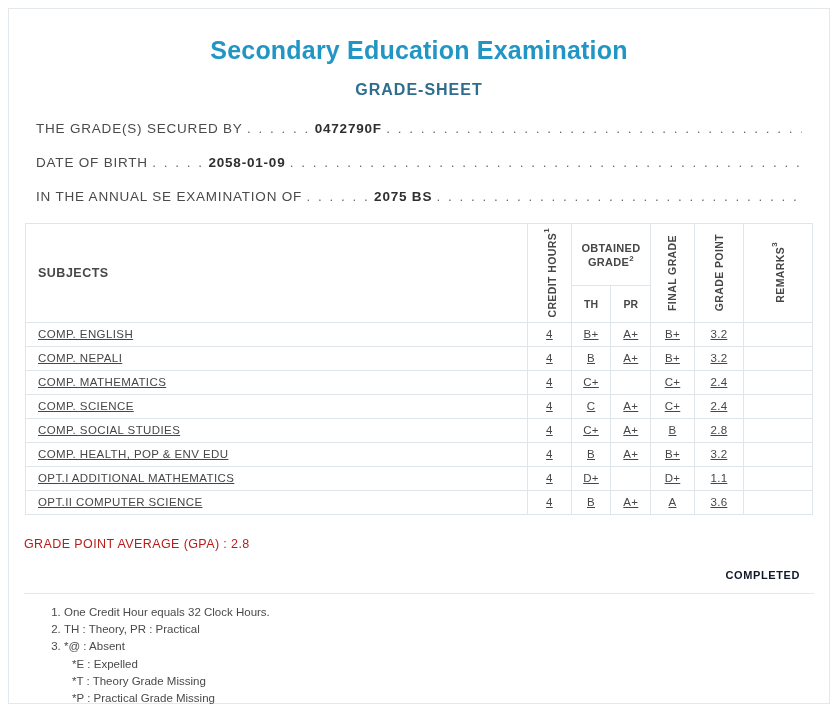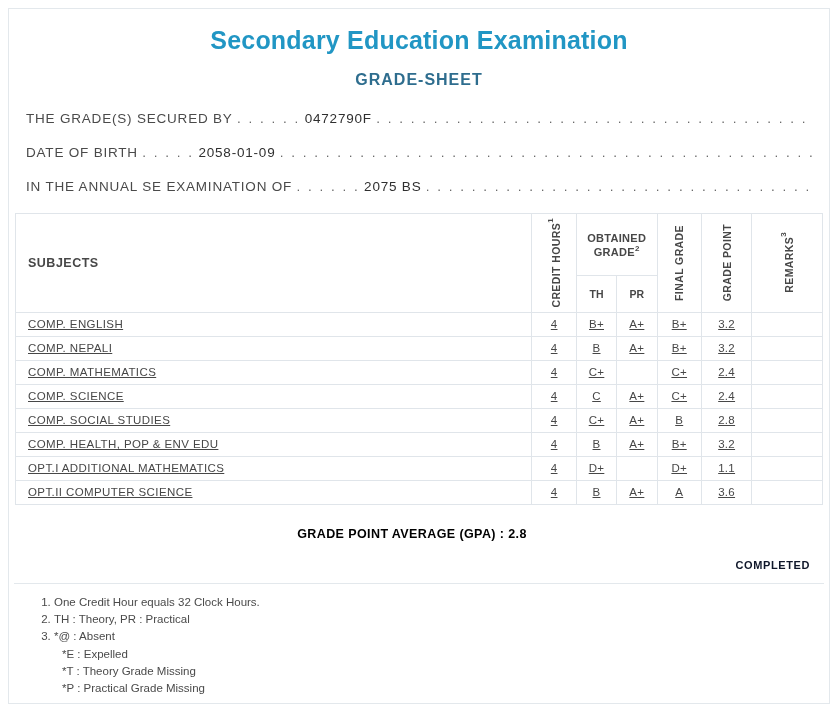--- a/index.html
+++ b/index.html
@@ -12,21 +12,21 @@
     height: 712px;
     font-family: "Liberation Sans", sans-serif;
     color: #404040;
     -webkit-font-smoothing: antialiased;
   }
   .sheet {
     position: relative;
     width: 838px;
     height: 712px;
     box-sizing: border-box;
-    padding: 0;
+    padding: 10px;
     background: #ffffff;
   }
   .outer-frame {
     position: absolute;
     left: 8px;
     top: 8px;
     right: 8px;
     bottom: 8px;
     border: 1px solid #e3e8ec;
     box-sizing: border-box;
@@ -58,21 +58,21 @@
   .info-line {
     font-size: 13.5px;
     color: #4a4a4a;
     letter-spacing: 0.6px;
     margin-bottom: 19px;
     white-space: nowrap;
     overflow: hidden;
   }
   .info-line .label { letter-spacing: 0.8px; }
   .info-line .value {
-    font-weight: normal;
+    font-weight: bold;
     color: #2f2f2f;
     letter-spacing: 0.8px;
   }
   .dots { letter-spacing: 2px; color: #6a6a6a; }
   .dots-long { letter-spacing: 2px; color: #6a6a6a; }
 
   table.grades {
     width: calc(100% - 2px);
     margin: 8px 1px 0 1px;
     border-collapse: collapse;
@@ -122,24 +122,24 @@
     text-decoration: underline;
   }
   tbody td.subject {
     text-align: left;
     padding-left: 12px;
     letter-spacing: 0.4px;
   }
   sup { font-size: 8px; vertical-align: super; }
 
   .gpa-line {
-    text-align: center;
-    font-weight: bold;
+    text-align: left;
+    font-weight: normal;
     font-size: 12.5px;
-    color: #000000;
+    color: #b91c1c;
     letter-spacing: 0.4px;
     margin: 22px 14px 0 0;
   }
   .status-line {
     text-align: right;
     font-weight: bold;
     font-size: 11px;
     color: #0f172a;
     letter-spacing: 0.6px;
     margin: 18px 14px 0 0;

